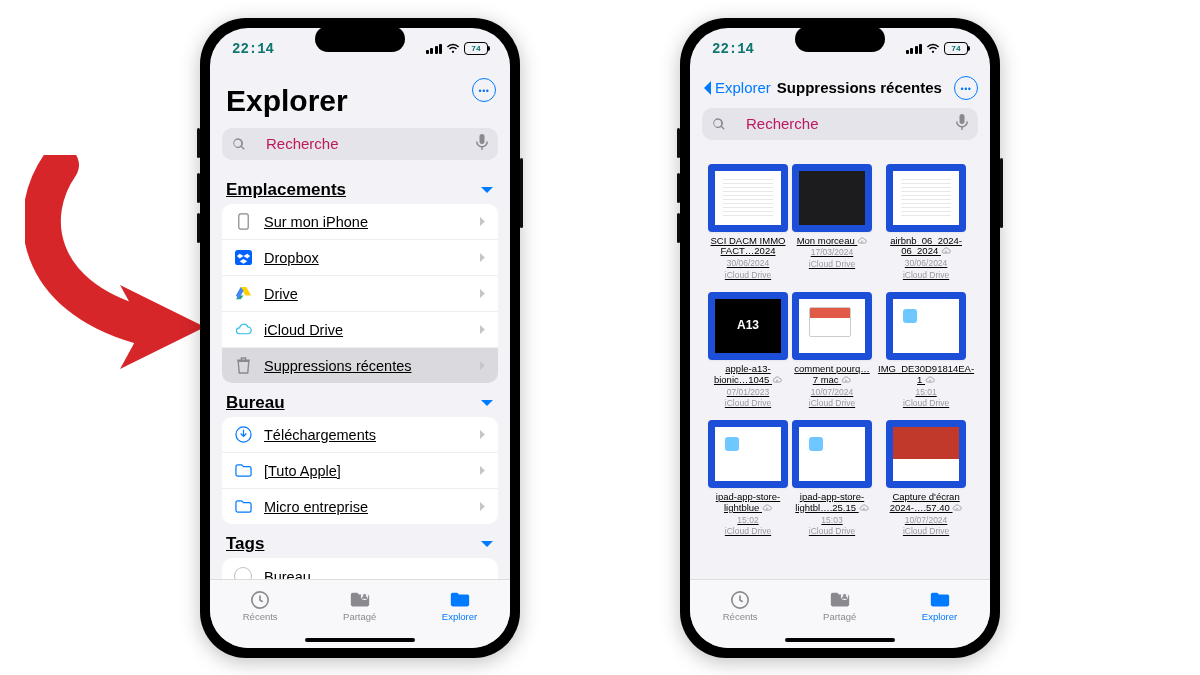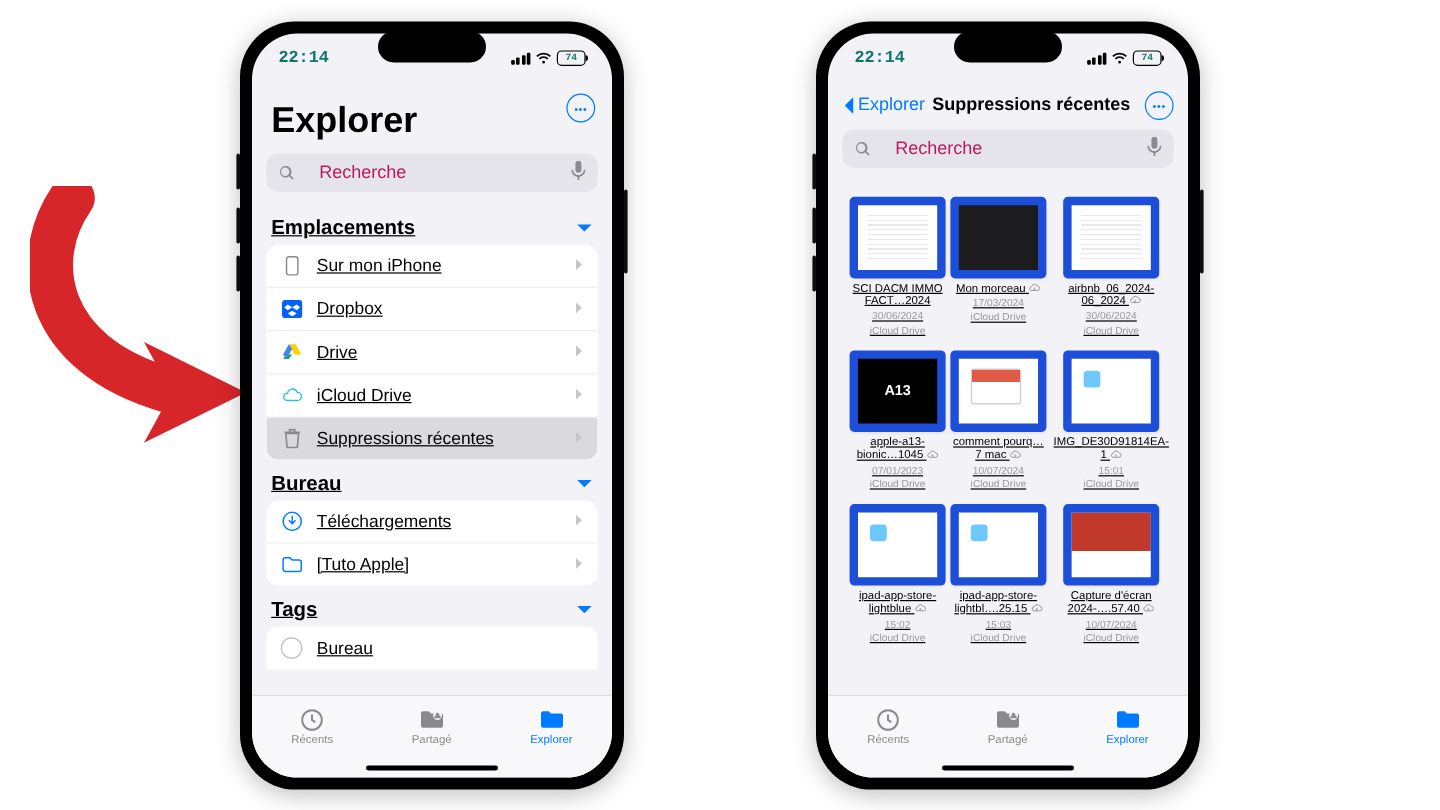--- a/index.html
+++ b/index.html
@@ -382,20 +382,31 @@
           <span class="icon-slot">
               <svg viewBox="0 0 18 14">
                 <path d="M1 3a2 2 0 012-2h4l2 2h6a2 2 0 012 2v6a2 2 0 01-2 2H3a2 2 0 01-2-2z" fill="none" stroke="#007aff" stroke-width="1.3"></path>
               </svg>
             </span>
           <span>[Tuto Apple]</span>
           <span class="chev"><svg viewBox="0 0 7 11">
                 <path d="M1 1l5 4.5L1 10"></path>
               </svg></span>
         </div>
+        <div class="row">
+          <span class="icon-slot">
+              <svg viewBox="0 0 18 14">
+                <path d="M1 3a2 2 0 012-2h4l2 2h6a2 2 0 012 2v6a2 2 0 01-2 2H3a2 2 0 01-2-2z" fill="none" stroke="#007aff" stroke-width="1.3"></path>
+              </svg>
+            </span>
+          <span>Micro entreprise</span>
+          <span class="chev"><svg viewBox="0 0 7 11">
+                <path d="M1 1l5 4.5L1 10"></path>
+              </svg></span>
+        </div>
       </div>
 
       <div class="section-header">
         <span>Tags</span>
         <span class="chev-exp"><svg viewBox="0 0 14 10">
               <path d="M1 2l6 6 6-6"></path>
             </svg></span>
       </div>
       <div class="list" style="border-radius:10px 10px 0 0">
         <div class="row">

